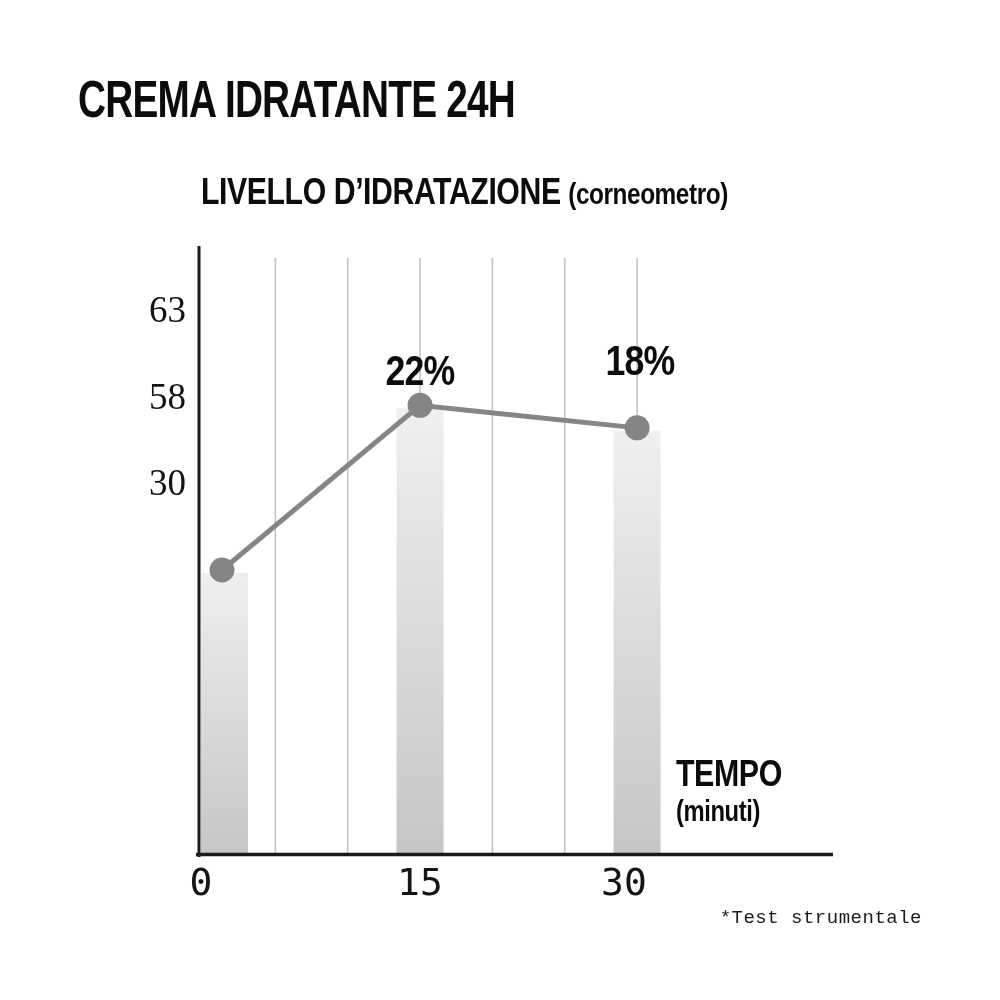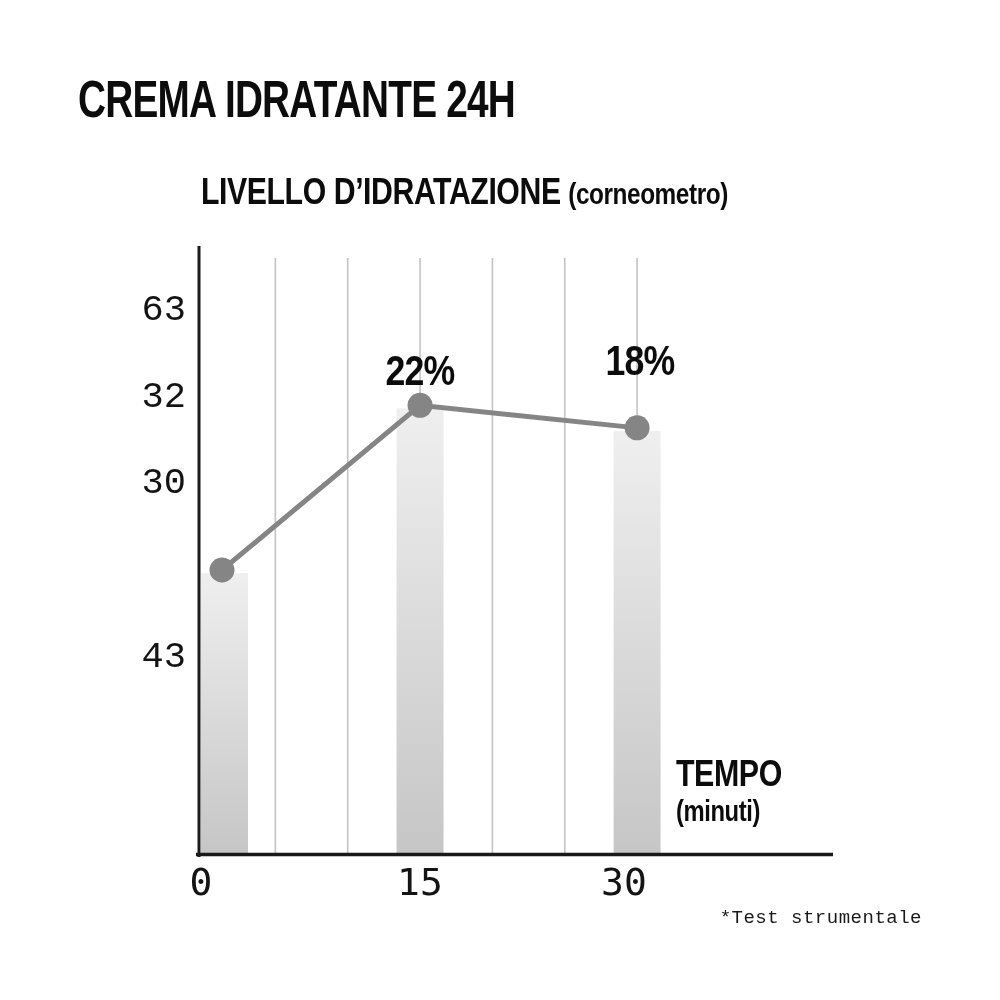--- a/index.html
+++ b/index.html
@@ -16,21 +16,21 @@
   
   #chart-title{
     left:201px;top:171px;display:flex;align-items:baseline;gap:9px;
     transform:scaleX(0.84);transform-origin:left top;white-space:nowrap;color:#0c0c0c;
   }
   #chart-title .main{font-size:36px;font-weight:bold;letter-spacing:-0.5px;}
   #chart-title .sub{font-size:29px;font-weight:bold;letter-spacing:-0.5px;}
   
   .ytick{
     left:0;width:186px;text-align:right;line-height:40px;
-    font-family:Liberation Mono, monospace;
+    font-family:Liberation Serif, serif;
     font-size:37px;color:#141414;
   }
   .xtick{
     top:860px;transform:translateX(-50%);
     font-family:"DejaVu Sans Mono","Liberation Mono",monospace;
     font-size:38px;color:#141414;white-space:nowrap;
   }
   
   .pct{
     transform:translate(-50%,-50%) scaleX(0.85);
@@ -87,23 +87,22 @@
         <polyline points="222,570.005 420.05,405.34150000000005 637.1,427.8744" fill="none" stroke="#858585" stroke-width="5"></polyline>
       </g>
     <g id="dot-layer">
         <circle cx="222" cy="570.005" r="12.5" fill="#858585"></circle>
         <circle cx="420.05" cy="405.34150000000005" r="12.5" fill="#858585"></circle>
         <circle cx="637.1" cy="427.8744" r="12.5" fill="#858585"></circle>
       </g>
   </svg>
 
   <div class="abs ytick" style="top:290px">63</div>
-  <div class="abs ytick" style="top:377px">32</div>
+  <div class="abs ytick" style="top:377px">58</div>
   <div class="abs ytick" style="top:463px">30</div>
-  <div class="abs ytick" style="top:637px">43</div>
 
   <div class="abs xtick" style="left:201px">0</div>
   <div class="abs xtick" style="left:420px">15</div>
   <div class="abs xtick" style="left:624px">30</div>
 
   <div class="abs pct" style="left:420px;top:371px">22%</div>
   <div class="abs pct" style="left:640px;top:361px">18%</div>
 
   <div class="abs" id="tempo-label">
     <div class="l1">TEMPO</div>

